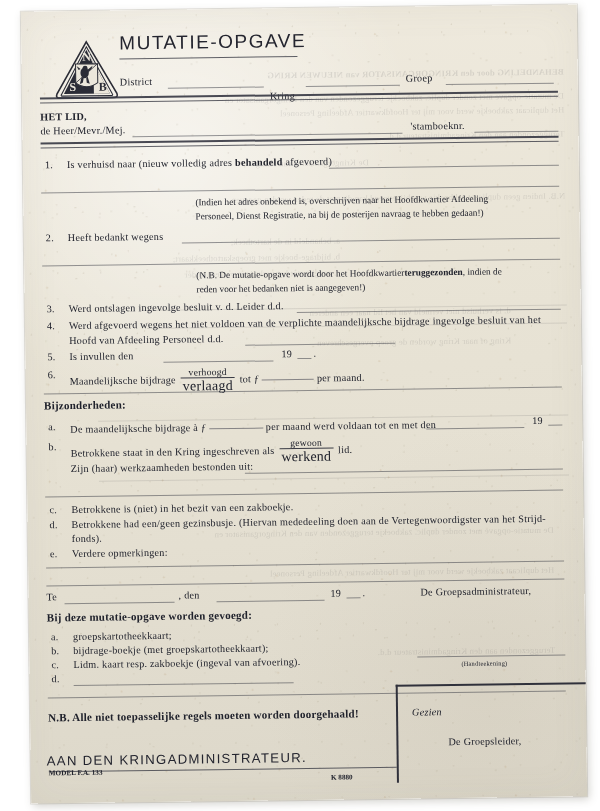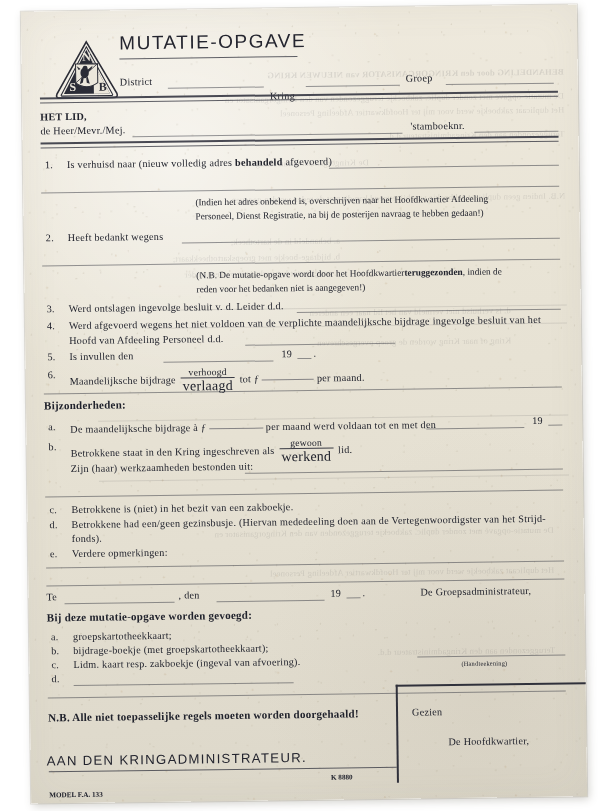--- a/index.html
+++ b/index.html
@@ -395,25 +395,25 @@
       <div class="rule hair" style="left:388px; top:650px; width:148px;"></div>
       <div class="row sigcap" style="left:432px; top:654px;">(Handteekening)</div>
 
       <div class="rule hair" style="left:18px; top:686px; width:518px;"></div>
 
       <div class="row t bold" style="left:18px; top:700px; font-size:11px;">N.B. Alle niet toepasselijke regels moeten worden doorgehaald!</div>
 
       <div id="gezien-box">
         <div class="bx-top"></div>
         <div class="bx-left"></div>
-        <div class="row t" style="left:16px; top:22px;">Gezien</div>
-        <div class="row t" style="left:52px; top:52px;">De Hoofdkwartier,</div>
+        <div class="row t" style="left:16px; top:22px;font-style:italic;">Gezien</div>
+        <div class="row t" style="left:52px; top:52px;">De Groepsleider,</div>
       </div>
 
       <div id="aan-den">AAN DEN KRINGADMINISTRATEUR.</div>
 
       <div class="rule" style="left:18px; top:760px; width:348px;"></div>
-      <div class="row xs bold" style="left:18px; top:780px;">MODEL F.A. 133</div>
+      <div class="row xs bold" style="left:18px; top:758px;">MODEL F.A. 133</div>
       <div class="row xs bold" style="left:300px; top:766px;">K 8880</div>
 
     </div>
   </div>
 </div>
 
 </body></html>

